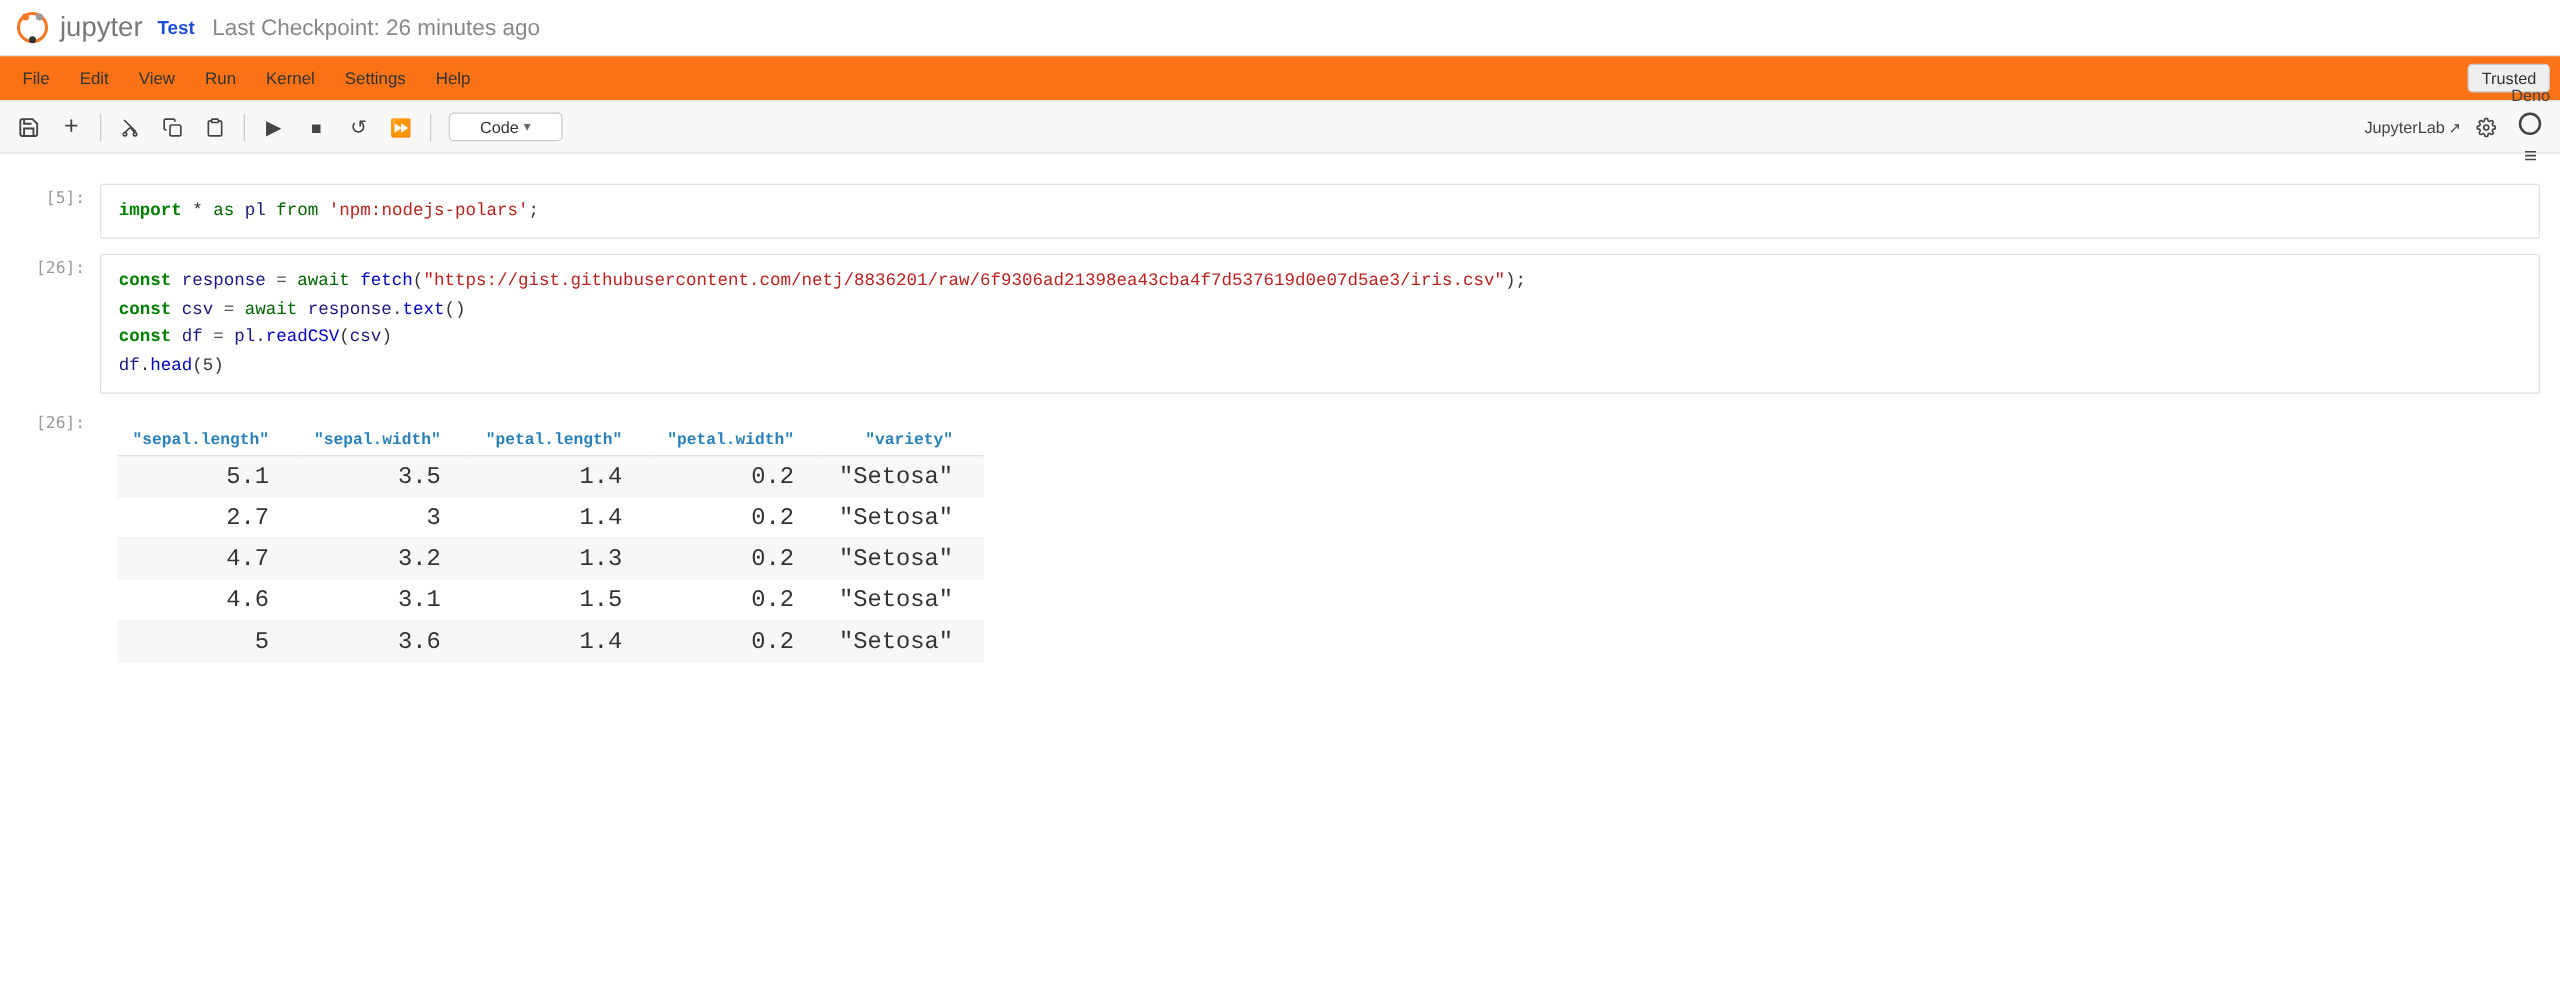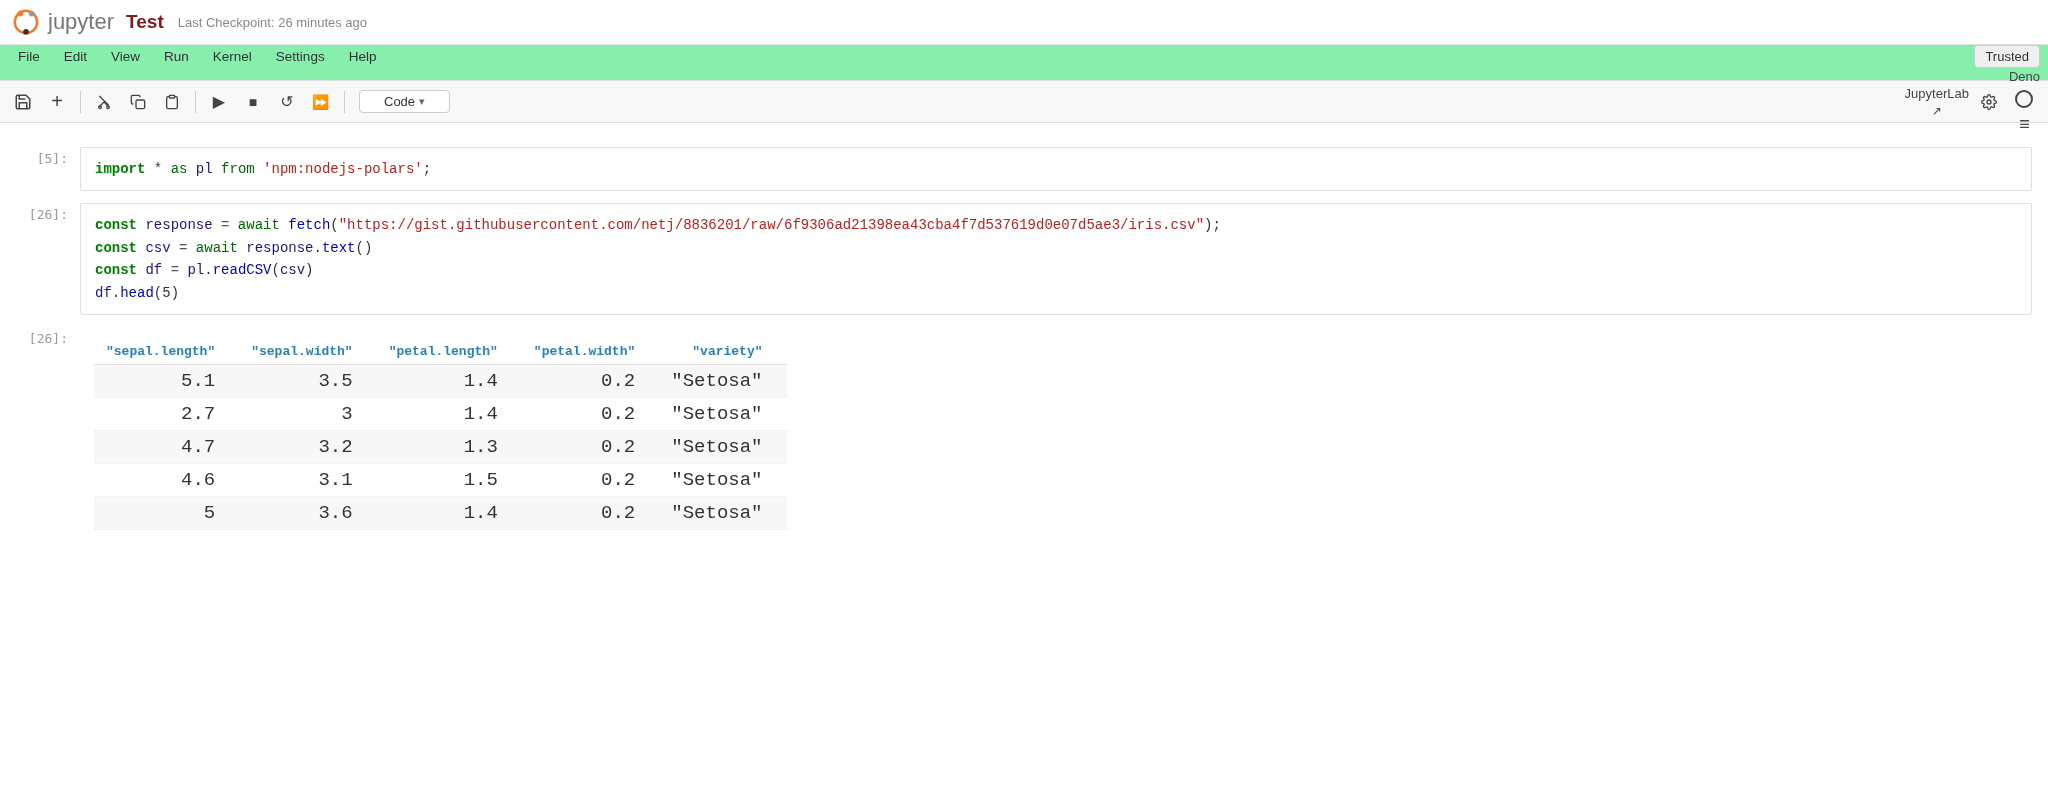--- a/index.html
+++ b/index.html
@@ -35,25 +35,25 @@
       margin-right: 6px;
     }
     #checkpoint-info {
       font-size: 13px;
       color: #888;
     }
 
     
     #menu-bar {
       display: flex;
-      align-items: flex-start;
+      align-items: center;
       height: 36px;
       padding: 0 8px;
       border-bottom: 1px solid #e0e0e0;
-      background: #86efac;
+      background: #f97316;
       gap: 4px;
     }
     .menu-item {
       padding: 4px 10px;
       font-size: 13.5px;
       color: #333;
       cursor: pointer;
       border-radius: 4px;
     }
     #trusted-badge {
@@ -114,21 +114,20 @@
       gap: 8px;
       font-size: 13px;
       color: #555;
     }
     #jupyterlab-link {
       display: flex;
       align-items: center;
       gap: 3px;
       cursor: pointer;
       color: #444;
-      flex-direction: column;
     }
     #deno-area {
       display: flex;
       align-items: center;
       gap: 6px;
       color: #444;
       flex-direction: column;
     }
     .circle-icon {
       width: 18px;
@@ -234,22 +233,22 @@
   <div id="logo-area">
 
     <svg id="jupyter-logo" viewBox="0 0 40 40" xmlns="http://www.w3.org/2000/svg">
       <ellipse cx="20" cy="20" rx="16" ry="16" fill="none" stroke="#F37726" stroke-width="3.5"></ellipse>
       <circle cx="12" cy="8" r="4" fill="#F37726"></circle>
       <circle cx="28" cy="8" r="4" fill="#999"></circle>
       <circle cx="20" cy="34" r="4" fill="#333"></circle>
     </svg>
     <span style="font-size:22px; font-weight:300; color:#777; margin-right:2px;">jupyter</span>
   </div>
-  <span id="notebook-title" style="font-size:19px; font-weight:600; color:#7f1d1d; margin-left:10px;">Test</span>
-  <span id="checkpoint-info" style="font-size:13px; color:#888; margin-left:8px;">Last Checkpoint: 26 minutes ago</span>
+  <span id="notebook-title" style="font-size:15px; font-weight:600; color:#1d4ed8; margin-left:10px;">Test</span>
+  <span id="checkpoint-info" style="font-size:18px; color:#888; margin-left:8px;">Last Checkpoint: 26 minutes ago</span>
 </div>
 
 <div id="menu-bar">
   <span class="menu-item">File</span>
   <span class="menu-item">Edit</span>
   <span class="menu-item">View</span>
   <span class="menu-item">Run</span>
   <span class="menu-item">Kernel</span>
   <span class="menu-item">Settings</span>
   <span class="menu-item">Help</span>

